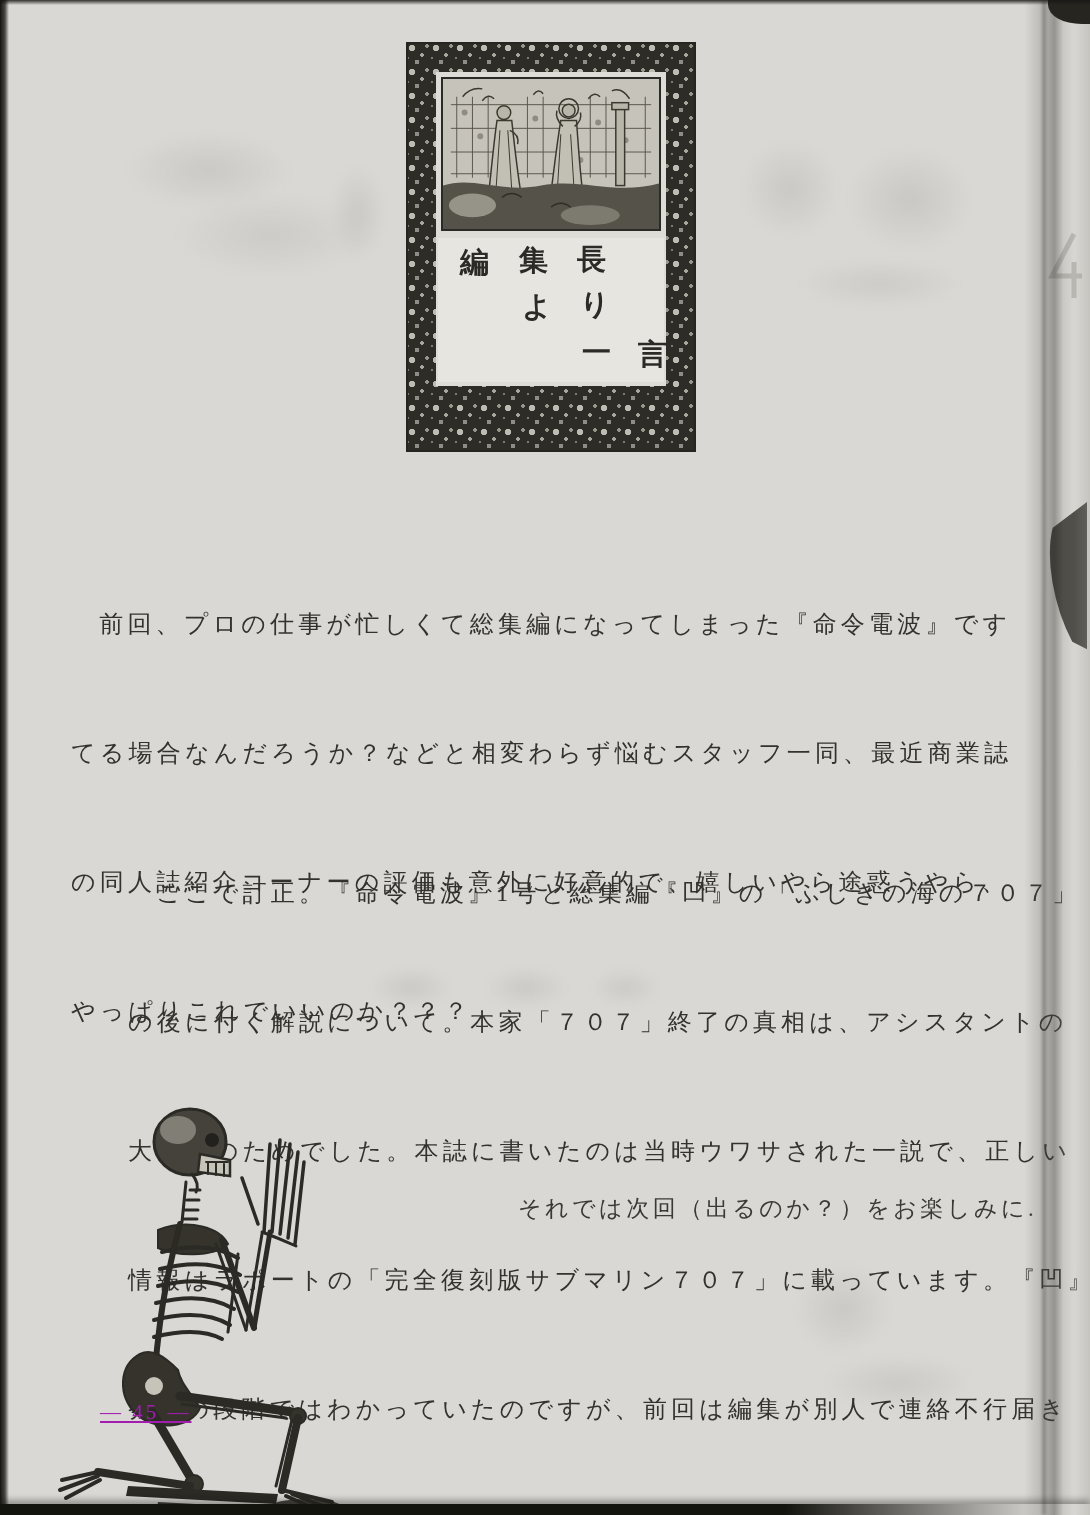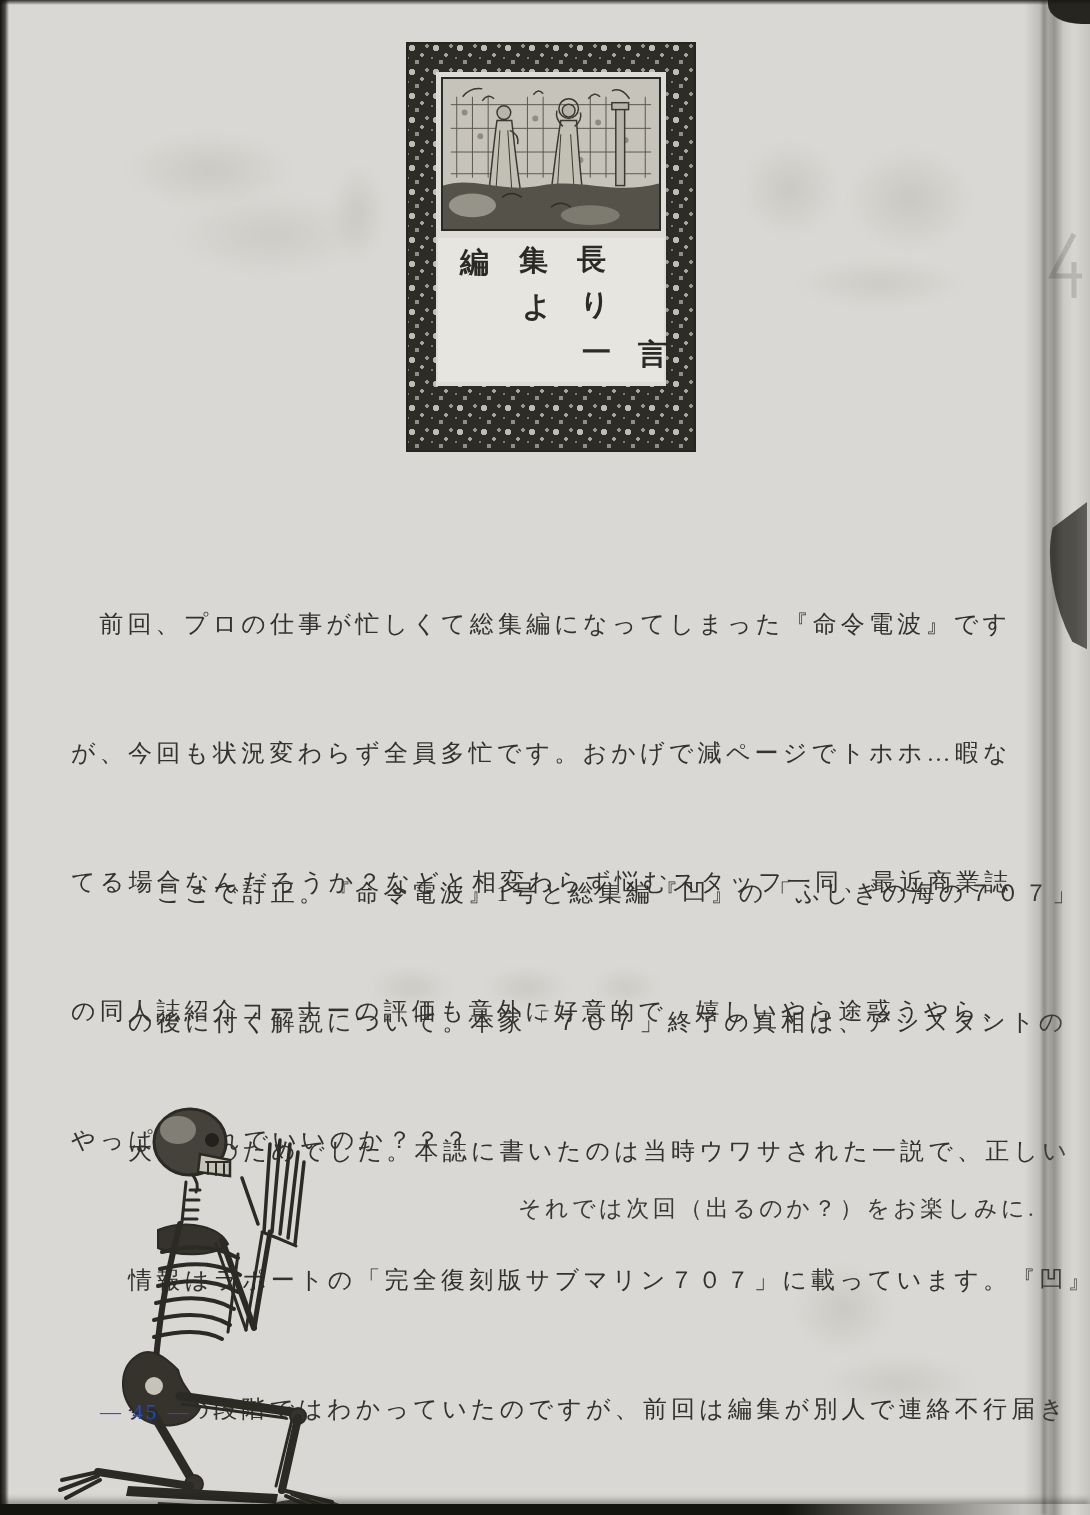--- a/index.html
+++ b/index.html
@@ -71,21 +71,21 @@
   .tc3{left:84px;top:54px;}  .tc4{left:142px;top:52px;}
   .tc5{left:144px;top:100px;}.tc6{left:200px;top:102px;}
   
   .para{position:absolute;font-size:24px;line-height:43px;letter-spacing:4.2px;
     color:#33322f;white-space:pre;}
   .para-1{left:49px;top:517px;width:980px;margin-left:22px;}
   .para-2{left:128px;top:786px;width:930px;}
   .closing-line{position:absolute;left:518px;top:1193px;font-size:23px;
     letter-spacing:3.5px;color:#3a3935;white-space:pre;}
   .page-number{position:absolute;left:100px;top:1400px;font-size:21px;
-    letter-spacing:3px;color:#1d4ed8;}
+    letter-spacing:3px;color:#a21caf;text-decoration:underline;}
   
   .skeleton{position:absolute;left:40px;top:1082px;width:300px;height:433px;}
   .skeleton svg{display:block;width:100%;height:100%;}
   
   .next-page-shape{position:absolute;right:0;top:492px;width:52px;height:170px;}
   .next-page-glyph{position:absolute;right:6px;top:232px;width:36px;height:70px;opacity:.45;}
 </style>
 </head>
 <body>
 
@@ -167,21 +167,20 @@
         <span class="title-char tc3">よ</span>
         <span class="title-char tc4">り</span>
         <span class="title-char tc5">一</span>
         <span class="title-char tc6">言</span>
       </div>
     </div>
   </div>
 
   <div class="para para-1">
     <div>　前回、プロの仕事が忙しくて総集編になってしまった『命令電波』です</div>
-    <div>が、今回も状況変わらず全員多忙です。おかげで減ページでトホホ…暇な</div>
     <div>てる場合なんだろうか？などと相変わらず悩むスタッフ一同、最近商業誌</div>
     <div>の同人誌紹介コーナーの評価も意外に好意的で、嬉しいやら途惑うやら、</div>
     <div>やっぱりこれでいいのか？？？</div>
   </div>
 
   <div class="para para-2">
     <div>　ここで訂正。『命令電波』1号と総集編『凹』の「ふしぎの海の７０７」</div>
     <div>の後に付く解説について。本家「７０７」終了の真相は、アシスタントの</div>
     <div>大ケガのためでした。本誌に書いたのは当時ウワサされた一説で、正しい</div>
     <div>情報はラポートの「完全復刻版サブマリン７０７」に載っています。『凹』</div>

